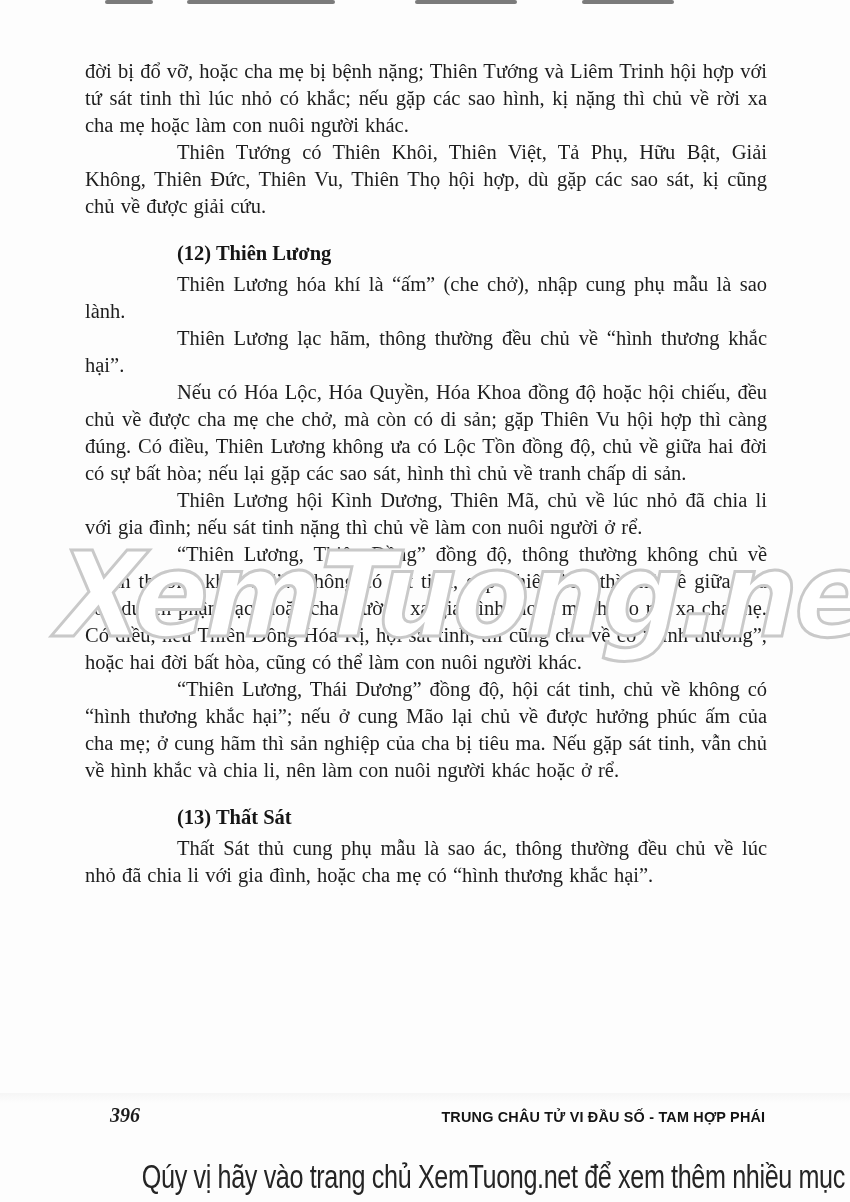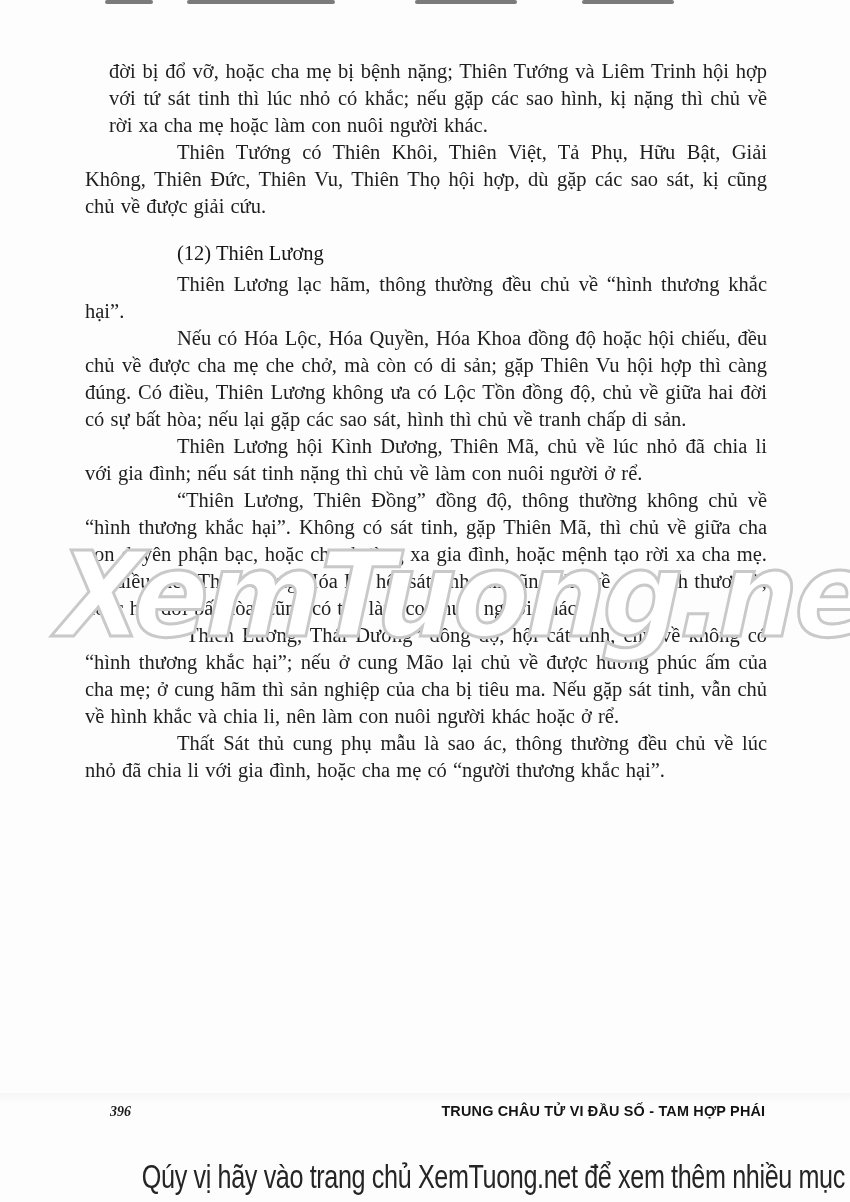--- a/index.html
+++ b/index.html
@@ -21,24 +21,24 @@
   .smudge.s3 { left:415px; width:102px; }
   .smudge.s4 { left:582px; width:92px; }
 
   .content {
     position:absolute; left:85px; top:58px; width:682px;
     color:#1e1e1e;
     font-size:20.5px; line-height:27px;
     text-align:justify;
   }
   .para { margin:0; text-indent:92px; word-spacing:1px; }
-  .para.no-indent { text-indent:0;margin-left:24px; }
+  .para.no-indent { text-indent:0; }
   .heading {
     margin:20px 0 4px 0; padding-left:92px;
-    font-weight:normal; font-size:20.5px; color:#161616;
+    font-weight:bold; font-size:20.5px; color:#161616;
   }
 
   .watermark {
     position:absolute; left:58px; top:526px;
     z-index:5;
     font-family:"DejaVu Sans","Liberation Sans",sans-serif;
     font-weight:bold; font-style:italic;
     font-size:118px; letter-spacing:-3px;
     color:#ffffff;
     -webkit-text-stroke:3px #c9c9c9;
@@ -47,21 +47,21 @@
     white-space:nowrap;
     pointer-events:none;
   }
 
   .footer {
     position:absolute; left:85px; right:85px; top:1060px;
     display:flex; justify-content:space-between; align-items:baseline;
   }
   .page-num {
     font-style:italic; font-weight:bold;
-    font-size:14px; color:#1b1b1b; padding-left:25px;margin-top:44px;
+    font-size:20px; color:#1b1b1b; padding-left:25px;margin-top:44px;
   }
   .book-title {
     font-family:"Liberation Sans","DejaVu Sans",sans-serif;
     font-weight:bold; font-size:15.5px; letter-spacing:.2px;
     color:#141414;
     transform:scaleX(.93); transform-origin:right center;
     white-space:nowrap;
   }
 
   .scan-noise {
@@ -89,26 +89,28 @@
 
   <div class="smudge s1"></div>
   <div class="smudge s2"></div>
   <div class="smudge s3"></div>
   <div class="smudge s4"></div>
 
   <main class="content">
     <p class="para no-indent">đời bị đổ vỡ, hoặc cha mẹ bị bệnh nặng; Thiên Tướng và Liêm Trinh hội hợp với tứ sát tinh thì lúc nhỏ có khắc; nếu gặp các sao hình, kị nặng thì chủ về rời xa cha mẹ hoặc làm con nuôi người khác.</p>
     <p class="para">Thiên Tướng có Thiên Khôi, Thiên Việt, Tả Phụ, Hữu Bật, Giải Không, Thiên Đức, Thiên Vu, Thiên Thọ hội hợp, dù gặp các sao sát, kị cũng chủ về được giải cứu.</p>
     <h3 class="heading">(12) Thiên Lương</h3>
+    <p class="para">Thiên Lương hóa khí là “ấm” (che chở), nhập cung phụ mẫu là sao lành.</p>
     <p class="para">Thiên Lương lạc hãm, thông thường đều chủ về “hình thương khắc hại”.</p>
     <p class="para">Nếu có Hóa Lộc, Hóa Quyền, Hóa Khoa đồng độ hoặc hội chiếu, đều chủ về được cha mẹ che chở, mà còn có di sản; gặp Thiên Vu hội hợp thì càng đúng. Có điều, Thiên Lương không ưa có Lộc Tồn đồng độ, chủ về giữa hai đời có sự bất hòa; nếu lại gặp các sao sát, hình thì chủ về tranh chấp di sản.</p>
     <p class="para">Thiên Lương hội Kình Dương, Thiên Mã, chủ về lúc nhỏ đã chia li với gia đình; nếu sát tinh nặng thì chủ về làm con nuôi người ở rể.</p>
     <p class="para">“Thiên Lương, Thiên Đồng” đồng độ, thông thường không chủ về “hình thương khắc hại”. Không có sát tinh, gặp Thiên Mã, thì chủ về giữa cha con duyên phận bạc, hoặc cha thường xa gia đình, hoặc mệnh tạo rời xa cha mẹ. Có điều, nếu Thiên Đồng Hóa Kị, hội sát tinh, thì cũng chủ về có “hình thương”, hoặc hai đời bất hòa, cũng có thể làm con nuôi người khác.</p>
     <p class="para">“Thiên Lương, Thái Dương” đồng độ, hội cát tinh, chủ về không có “hình thương khắc hại”; nếu ở cung Mão lại chủ về được hưởng phúc ấm của cha mẹ; ở cung hãm thì sản nghiệp của cha bị tiêu ma. Nếu gặp sát tinh, vẫn chủ về hình khắc và chia li, nên làm con nuôi người khác hoặc ở rể.</p>
-    <p class="para">Thất Sát thủ cung phụ mẫu là sao ác, thông thường đều chủ về lúc nhỏ đã chia li với gia đình, hoặc cha mẹ có “người thương khắc hại”.</p>
+    <h3 class="heading">(13) Thất Sát</h3>
+    <p class="para">Thất Sát thủ cung phụ mẫu là sao ác, thông thường đều chủ về lúc nhỏ đã chia li với gia đình, hoặc cha mẹ có “hình thương khắc hại”.</p>
   </main>
 
   <div class="watermark">XemTuong.net</div>
 
   <div class="footer">
     <span class="page-num">396</span>
     <span class="book-title">TRUNG CHÂU TỬ VI ĐẦU SỐ - TAM HỢP PHÁI</span>
   </div>
 
   <div class="scan-noise"></div>

